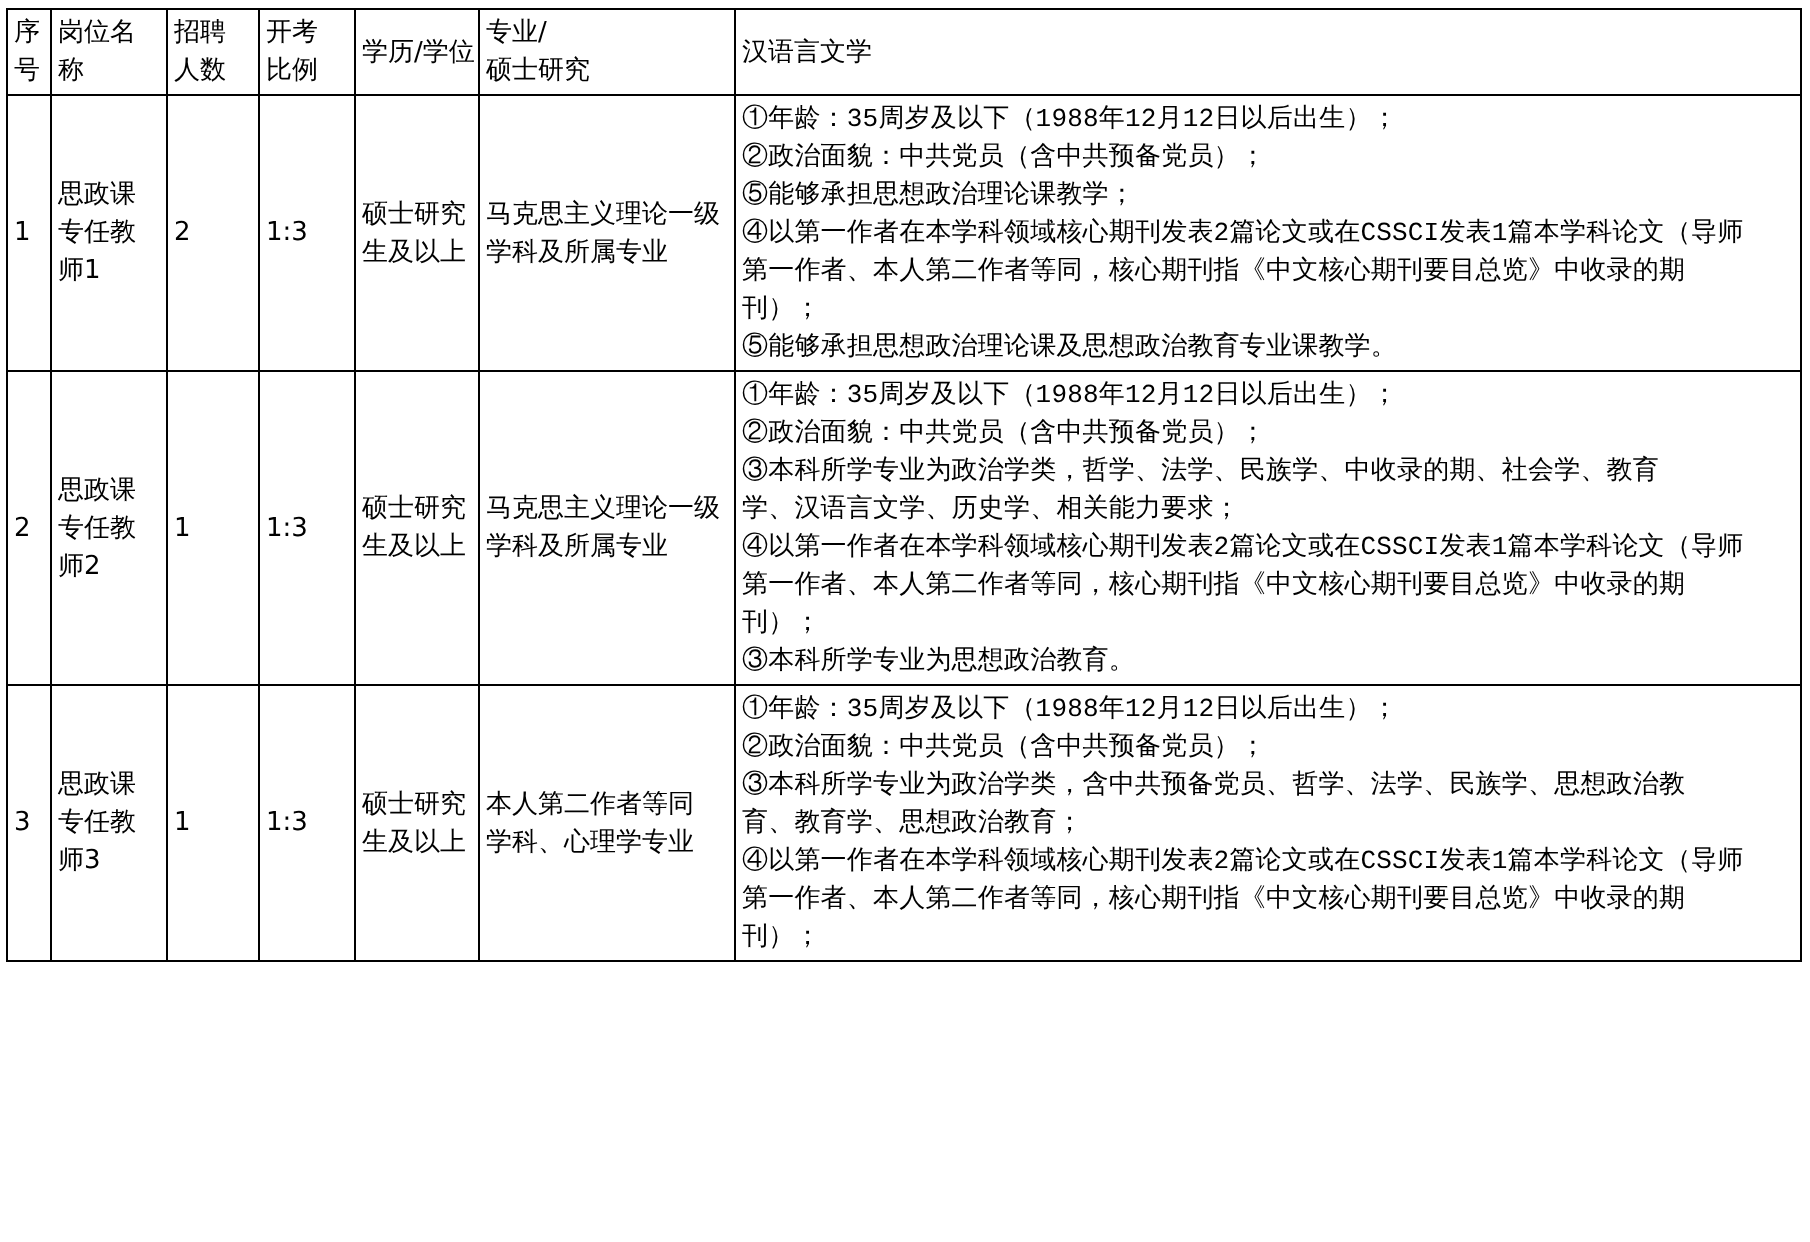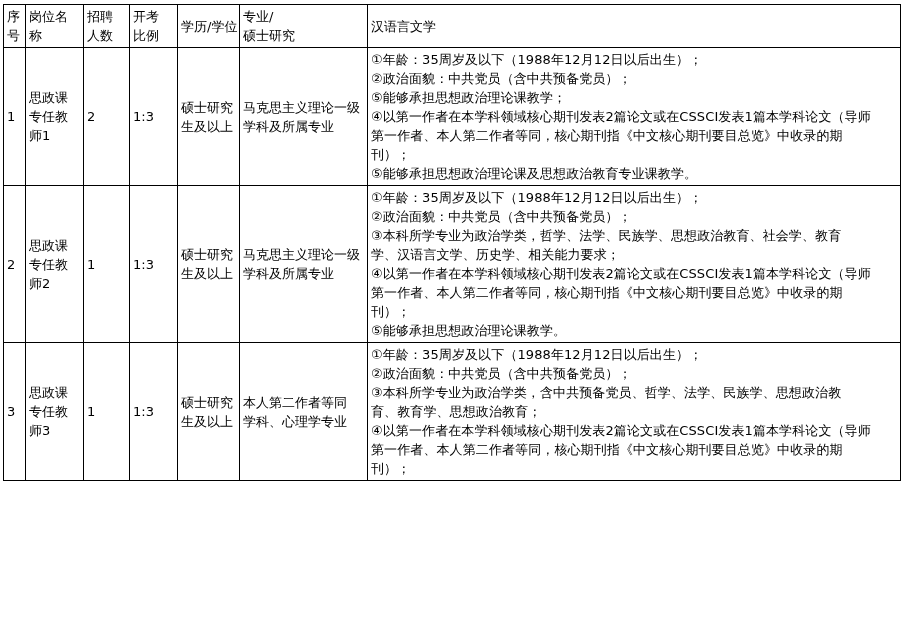--- a/index.html
+++ b/index.html
@@ -46,20 +46,21 @@
   .col-major { width: 128px; }
   .col-req   { width: auto; }
 
   .hdr-line { display: block; white-space: pre; }
   .cell-line { display: block; }
   .req-cell { vertical-align: top; padding-top: 4px; padding-bottom: 4px; }
   .req-line {
     display: block;
     text-indent: 0;
     letter-spacing: 0.1px;
+    font-family: Liberation Mono, monospace;
   }
   .idx-cell { text-align: left; vertical-align: middle; }
   .mid { vertical-align: middle; }
 </style>
 </head>
 <body>
 
 <div class="sheet">
   <table class="jobs">
     <colgroup>
@@ -144,26 +145,26 @@
           <span class="cell-line">硕士研究</span>
           <span class="cell-line">生及以上</span>
         </td>
         <td class="mid">
           <span class="cell-line">马克思主义理论一级</span>
           <span class="cell-line">学科及所属专业</span>
         </td>
         <td class="req-cell">
           <span class="req-line">①年龄：35周岁及以下（1988年12月12日以后出生）；</span>
           <span class="req-line">②政治面貌：中共党员（含中共预备党员）；</span>
-          <span class="req-line">③本科所学专业为政治学类，哲学、法学、民族学、思想政治教育、社会学、教育</span>
+          <span class="req-line">③本科所学专业为政治学类，哲学、法学、民族学、中收录的期、社会学、教育</span>
           <span class="req-line">学、汉语言文学、历史学、相关能力要求；</span>
           <span class="req-line">④以第一作者在本学科领域核心期刊发表2篇论文或在CSSCI发表1篇本学科论文（导师</span>
           <span class="req-line">第一作者、本人第二作者等同，核心期刊指《中文核心期刊要目总览》中收录的期</span>
           <span class="req-line">刊）；</span>
-          <span class="req-line">⑤能够承担思想政治理论课教学。</span>
+          <span class="req-line">③本科所学专业为思想政治教育。</span>
         </td>
       </tr>
 
       <tr>
         <td class="idx-cell">3</td>
         <td class="mid">
           <span class="cell-line">思政课</span>
           <span class="cell-line">专任教</span>
           <span class="cell-line">师3</span>
         </td>

